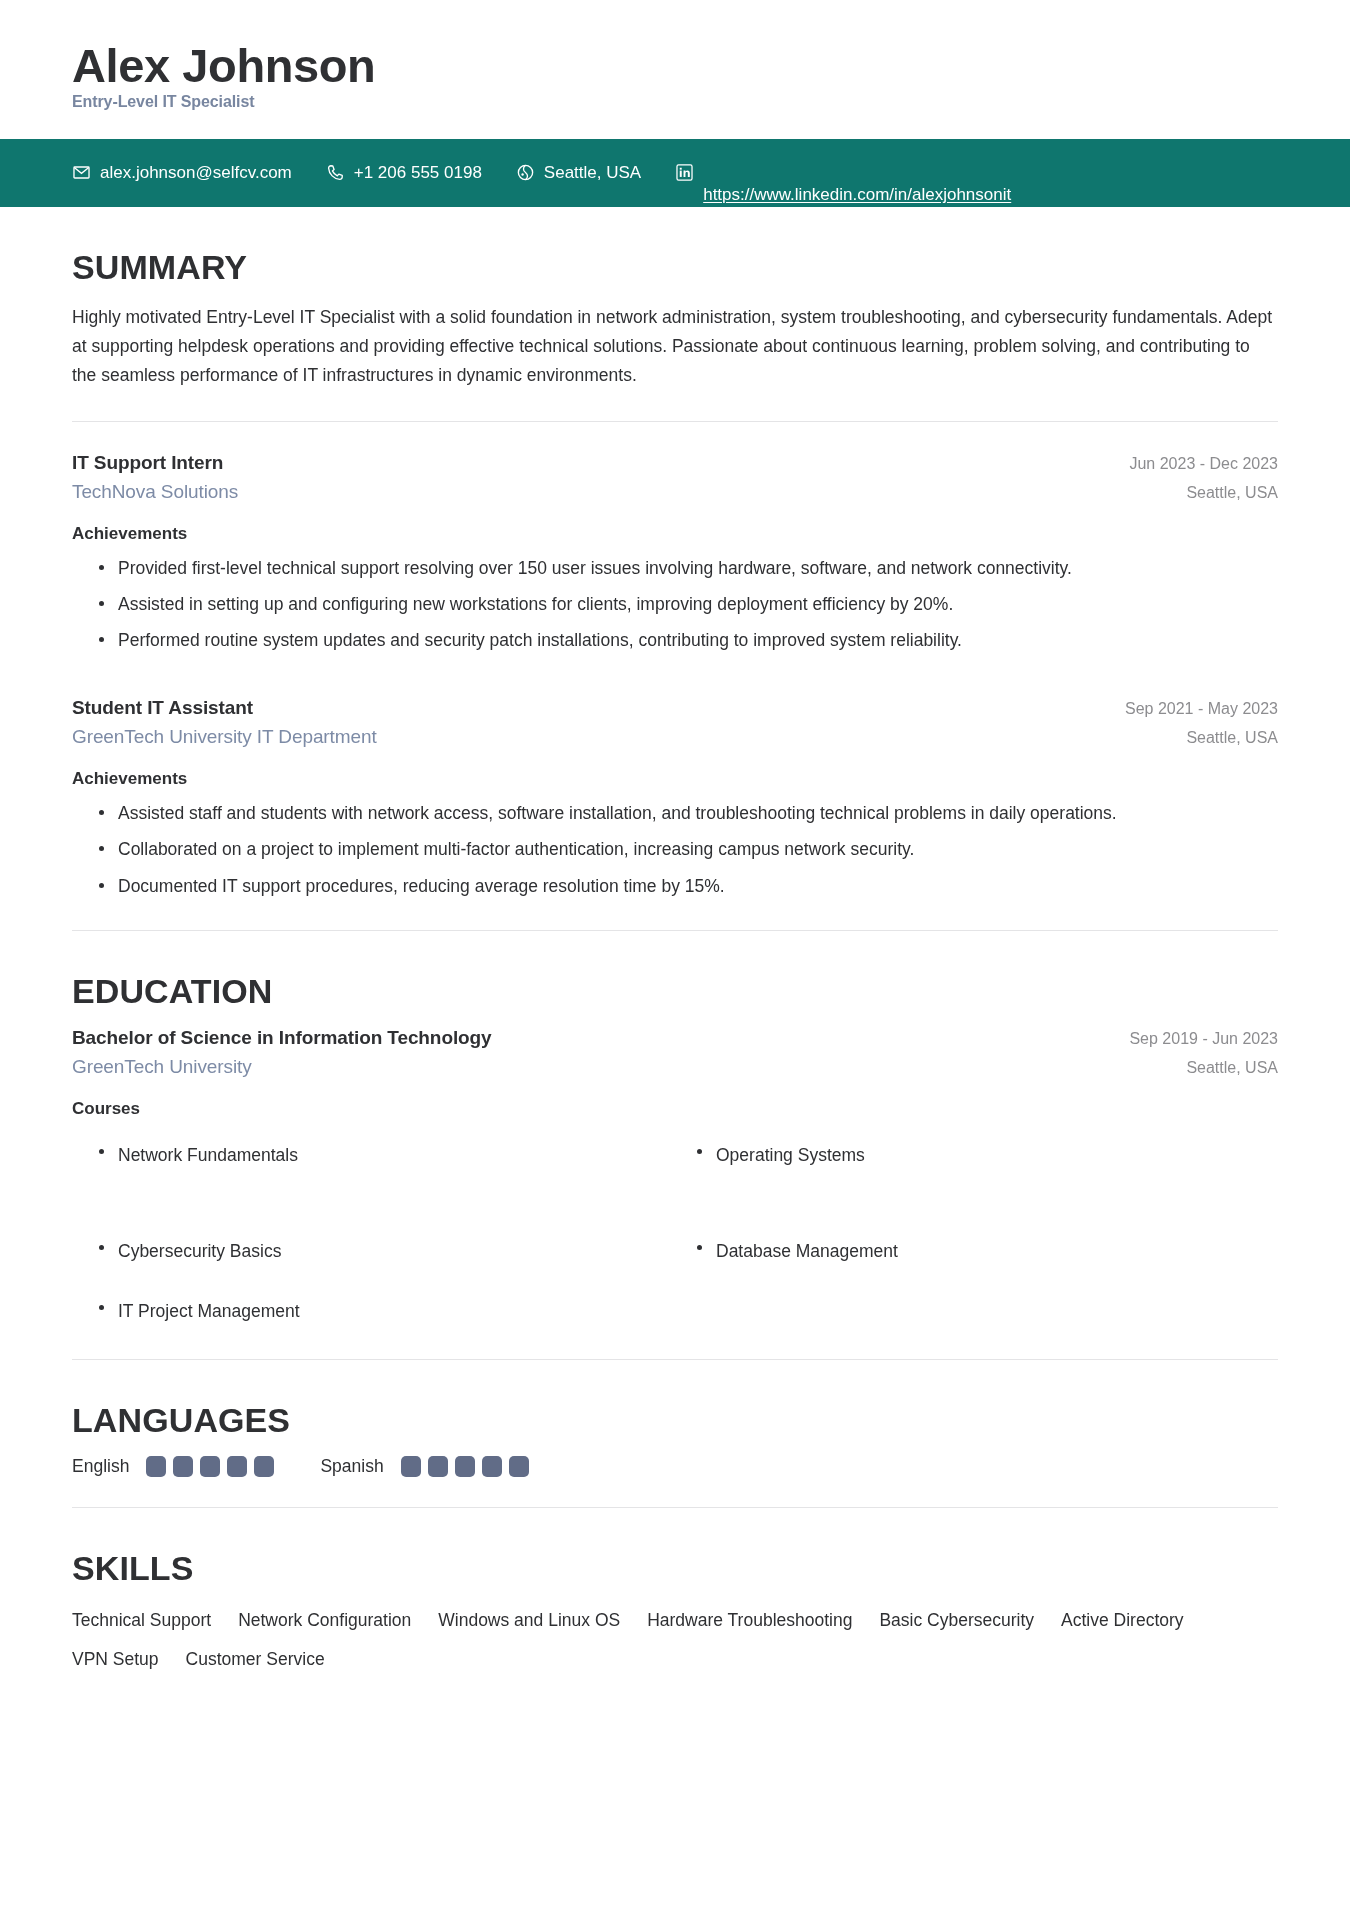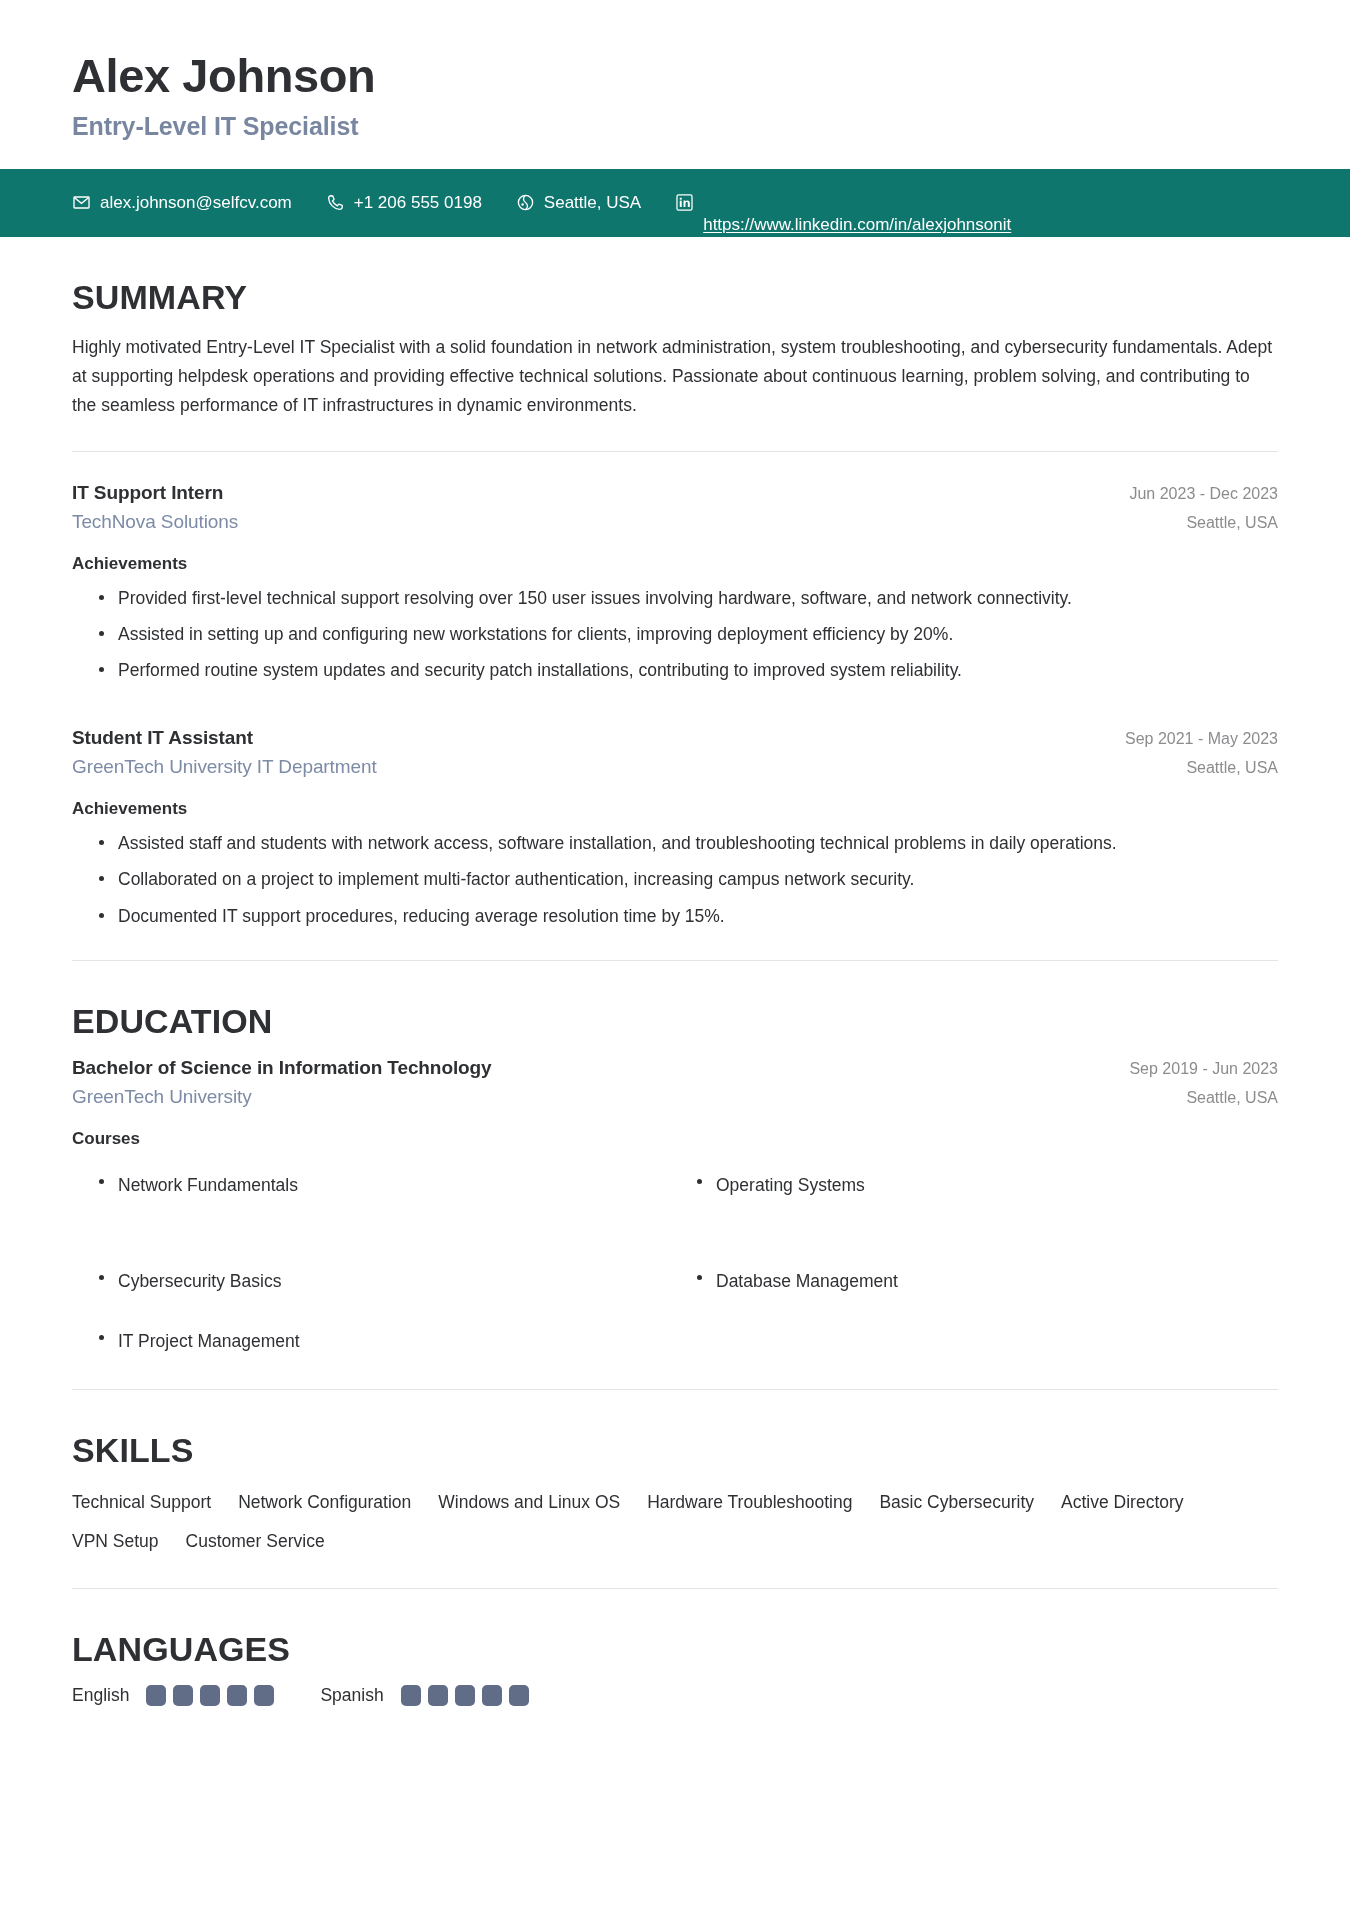--- a/index.html
+++ b/index.html
@@ -18,34 +18,33 @@
   .page {
     width: 1350px;
     min-height: 1907px;
     background: #ffffff;
     position: relative;
     padding: 0;
   }
 
   
   .header-block {
-    padding: 50px 72px 0 72px;
+    padding: 40px 72px 0 72px;
   }
 
   .full-name {
     font-size: 47px;
     font-weight: 700;
     letter-spacing: -0.4px;
     color: #2f3033;
     line-height: 1.12;
   }
 
   .job-title {
-    margin-top: 9px;
-    font-size: 25px;
+    font-size: 16px;
     font-weight: 700;
     color: #7886a0;
     letter-spacing: -0.1px;
   }
 
   
   .contact-bar {
     margin-top: 28px;
     background: #0f766e;
     color: #ffffff;
@@ -406,61 +405,61 @@
 
         <div class="courses-grid">
           <div class="course">Network Fundamentals</div>
           <div class="course">Cybersecurity Basics</div>
           <div class="course">Operating Systems</div>
           <div class="course">Database Management</div>
         </div>
         <div class="courses-extra">
           <div class="course">IT Project Management</div>
         </div>
+      </div>
+    </div>
+
+    <div class="section">
+      <div class="section-title">LANGUAGES</div>
+      <div class="lang-wrap">
+
+        <div class="lang-item">
+          <span class="lang-name">English</span>
+          <span class="dots">
+              <span class="dot"></span>
+              <span class="dot"></span>
+              <span class="dot"></span>
+              <span class="dot"></span>
+              <span class="dot"></span>
+            </span>
+        </div>
+
+        <div class="lang-item">
+          <span class="lang-name">Spanish</span>
+          <span class="dots">
+              <span class="dot"></span>
+              <span class="dot"></span>
+              <span class="dot"></span>
+              <span class="dot"></span>
+              <span class="dot"></span>
+            </span>
+        </div>
+
       </div>
     </div>
 
     <div class="section">
       <div class="section-title">SKILLS</div>
       <div class="skills-wrap">
         <span class="skill-item">Technical Support</span>
         <span class="skill-item">Network Configuration</span>
         <span class="skill-item">Windows and Linux OS</span>
         <span class="skill-item">Hardware Troubleshooting</span>
         <span class="skill-item">Basic Cybersecurity</span>
         <span class="skill-item">Active Directory</span>
         <span class="skill-item">VPN Setup</span>
         <span class="skill-item">Customer Service</span>
       </div>
     </div>
 
-    <div class="section">
-      <div class="section-title">LANGUAGES</div>
-      <div class="lang-wrap">
-
-        <div class="lang-item">
-          <span class="lang-name">English</span>
-          <span class="dots">
-              <span class="dot"></span>
-              <span class="dot"></span>
-              <span class="dot"></span>
-              <span class="dot"></span>
-              <span class="dot"></span>
-            </span>
-        </div>
-
-        <div class="lang-item">
-          <span class="lang-name">Spanish</span>
-          <span class="dots">
-              <span class="dot"></span>
-              <span class="dot"></span>
-              <span class="dot"></span>
-              <span class="dot"></span>
-              <span class="dot"></span>
-            </span>
-        </div>
-
-      </div>
-    </div>
-
     <div class="bottom-space"></div>
   </div>
 </div>
 
 </body></html>

